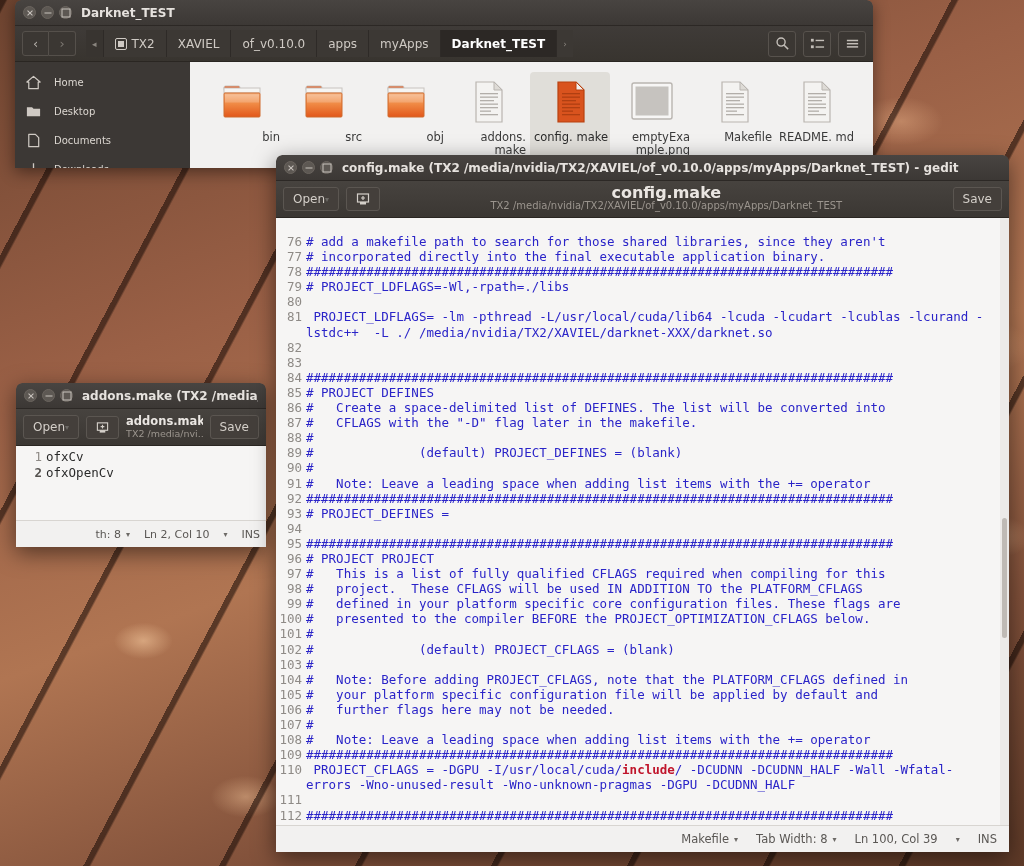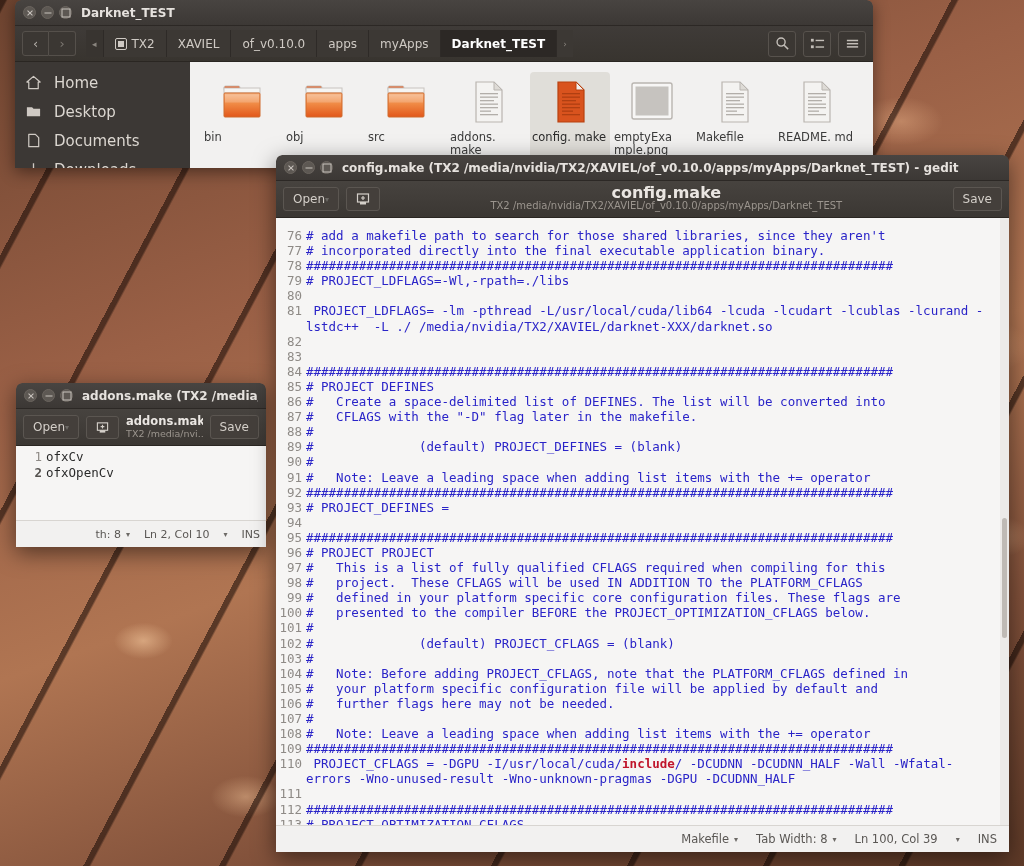--- a/index.html
+++ b/index.html
@@ -114,32 +114,32 @@
     color: #c4bfb9;
   }
 
   #fm-body { display: flex; height: 132px; }
   #fm-sidebar {
     width: 175px; background: #3c3835; flex-shrink: 0;
     padding-top: 6px; overflow: hidden;
   }
   .sb-item {
     display: flex; align-items: center; height: 29px;
-    padding: 0 10px; color: #dcd7d1; font-size: 15px; gap: 12px;
+    padding: 0 10px; color: #dcd7d1; font-size: 10px; gap: 12px;
   }
   .sb-icon { width: 17px; height: 17px; flex-shrink: 0; color: #cfc9c3; }
   .sb-icon svg { display:block; }
 
   #fm-content {
     flex: 1; background: #f2f1f0; position: relative;
     padding: 10px 0 0 12px;
   }
   .files { display: flex; gap: 2px; }
   .file {
-    width: 80px; text-align: left; padding: 5px 2px 4px 2px;
+    width: 80px; text-align: right; padding: 5px 2px 4px 2px;
     border-radius: 4px;
   }
   .file.selected { background: #e0ded9; }
   .file .fname {
     font-size: 11.5px; color: #3b3b3b; line-height: 13px;
     margin-top: 4px; word-break: break-word;
   }
   .file.selected .fname { color: #2b2b2b; }
   .ficon { height: 50px; display: flex; align-items: center; justify-content: center; }
 
@@ -173,21 +173,21 @@
     width: 733px; height: 697px;
     border-radius: 6px 6px 0 0;
     box-shadow: 0 6px 22px rgba(0,0,0,0.5);
     overflow: hidden;
     display: flex; flex-direction: column;
   }
   #code-area {
     flex: 1; background: #f6f5f4; overflow: hidden;
     font-family: "DejaVu Sans Mono", "Liberation Mono", monospace;
     font-size: 12.5px; line-height: 15.1px;
-    padding-top: 10px;
+    padding-top: 16px;
     position: relative;
   }
   .cl { display: flex; align-items: flex-start; }
   .lnum {
     width: 30px; flex-shrink: 0; text-align: right;
     color: #8e8a86; padding-right: 4px; user-select: none;
   }
   .ctext { color: #2a24c8; white-space: pre-wrap; word-break: break-word;
            flex: 1; padding-right: 12px; }
   .hl { color: #c0152b; font-weight: bold; }
@@ -343,33 +343,33 @@
 
           <div class="file">
             <div class="ficon">
               <svg width="48" height="44" viewBox="0 0 48 44">
                 <rect x="6" y="6" width="16" height="5" rx="1.5" fill="#e2571a" stroke="#c8c4bf" stroke-width="1"></rect>
                 <rect x="6" y="8" width="36" height="5" fill="#f6f5f3" stroke="#c8c4bf" stroke-width="1"></rect>
                 <rect x="6" y="13" width="36" height="24" rx="1" fill="url(#fg1)" stroke="#cf6a2c" stroke-width="1"></rect>
                 <rect x="7" y="14.5" width="34" height="8" fill="rgba(255,255,255,0.18)"></rect>
               </svg>
             </div>
-            <div class="fname">obj</div>
+            <div class="fname">src</div>
           </div>
 
           <div class="file">
             <div class="ficon">
               <svg width="48" height="44" viewBox="0 0 48 44">
                 <rect x="6" y="6" width="16" height="5" rx="1.5" fill="#e2571a" stroke="#c8c4bf" stroke-width="1"></rect>
                 <rect x="6" y="8" width="36" height="5" fill="#f6f5f3" stroke="#c8c4bf" stroke-width="1"></rect>
                 <rect x="6" y="13" width="36" height="24" rx="1" fill="url(#fg1)" stroke="#cf6a2c" stroke-width="1"></rect>
                 <rect x="7" y="14.5" width="34" height="8" fill="rgba(255,255,255,0.18)"></rect>
               </svg>
             </div>
-            <div class="fname">src</div>
+            <div class="fname">obj</div>
           </div>
 
           <div class="file">
             <div class="ficon">
               <svg width="44" height="46" viewBox="0 0 44 46">
                 <path d="M10 3 L28 3 L36 11 L36 43 L10 43 Z" fill="#f4f3f1" stroke="#b9b5b0" stroke-width="1.2"></path>
                 <path d="M28 3 L28 11 L36 11 Z" fill="#dedbd6" stroke="#b9b5b0" stroke-width="1"></path>
                 <g fill="#b2aea9">
                   <rect x="14" y="14" width="18" height="1.3"></rect>
                     <rect x="14" y="17.5" width="18" height="1.3"></rect>

